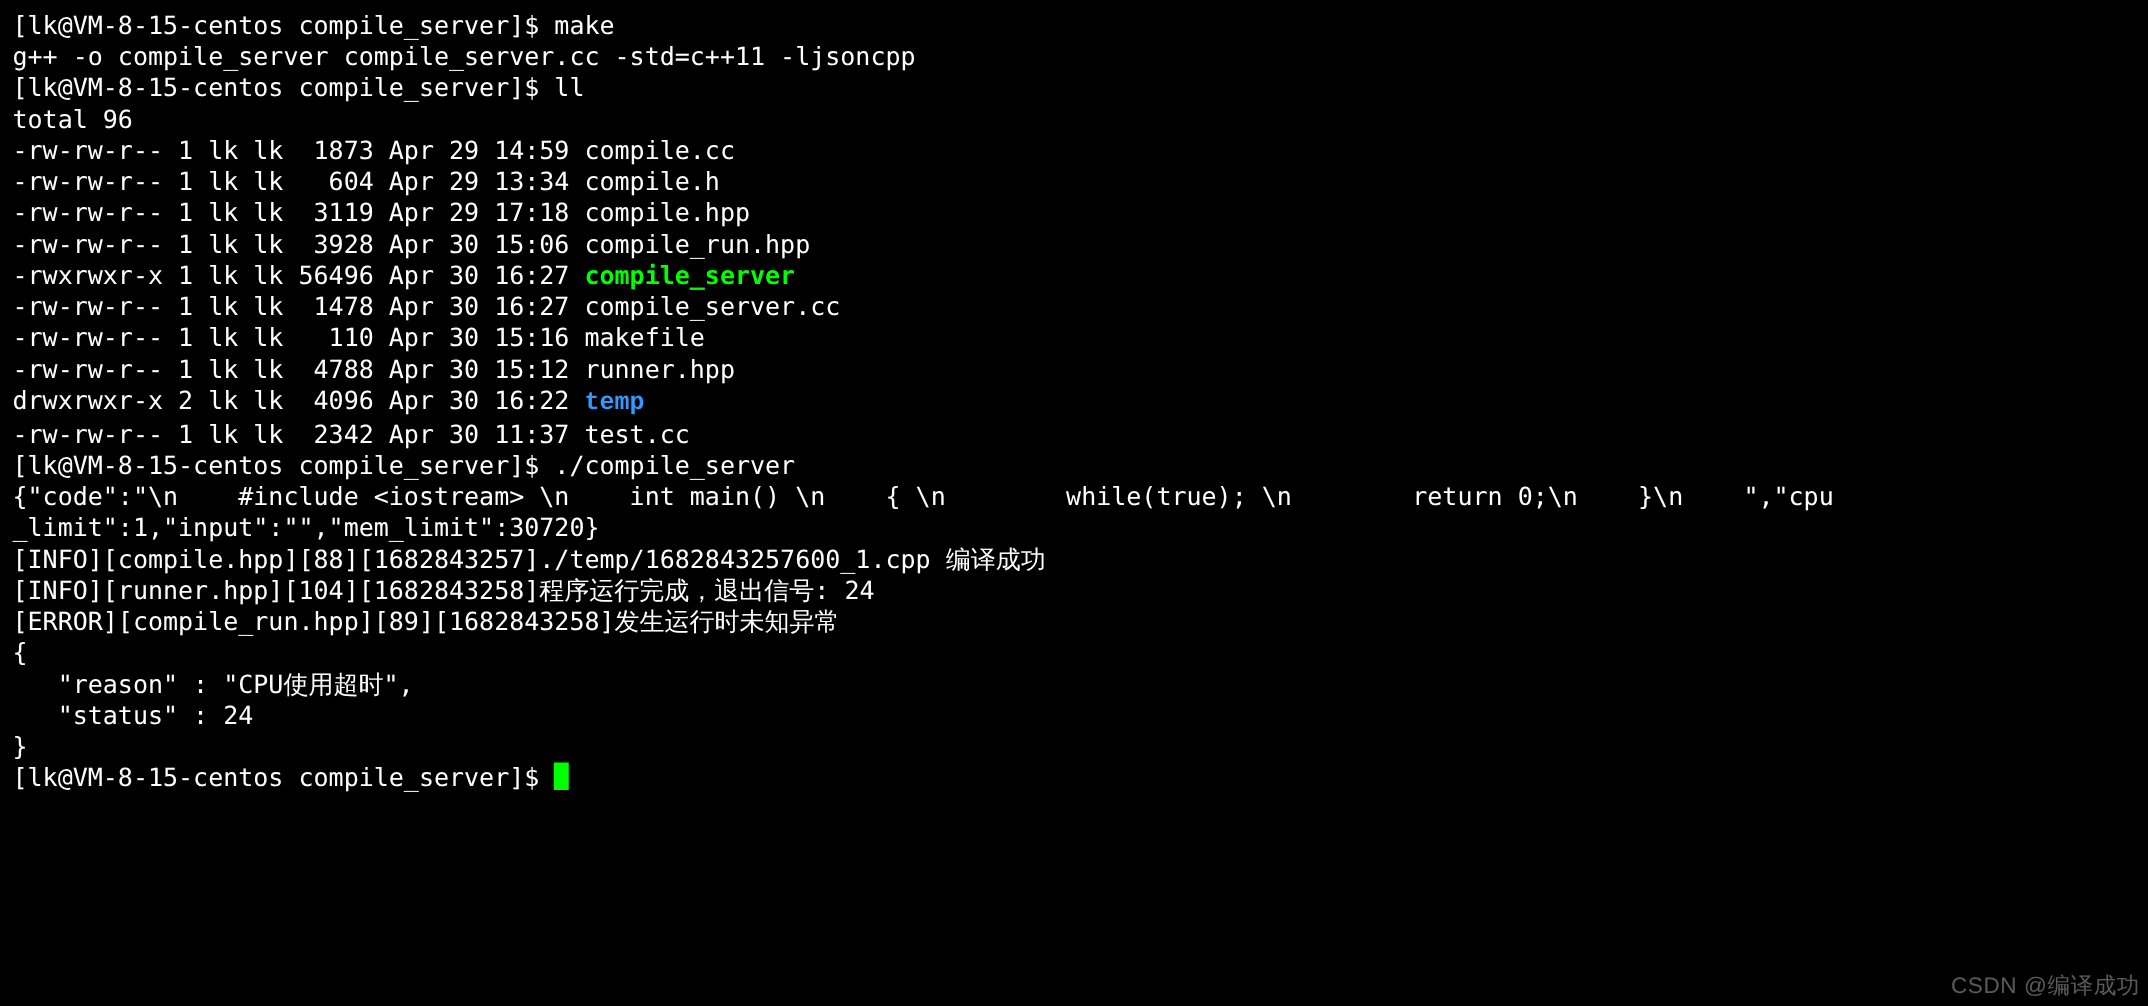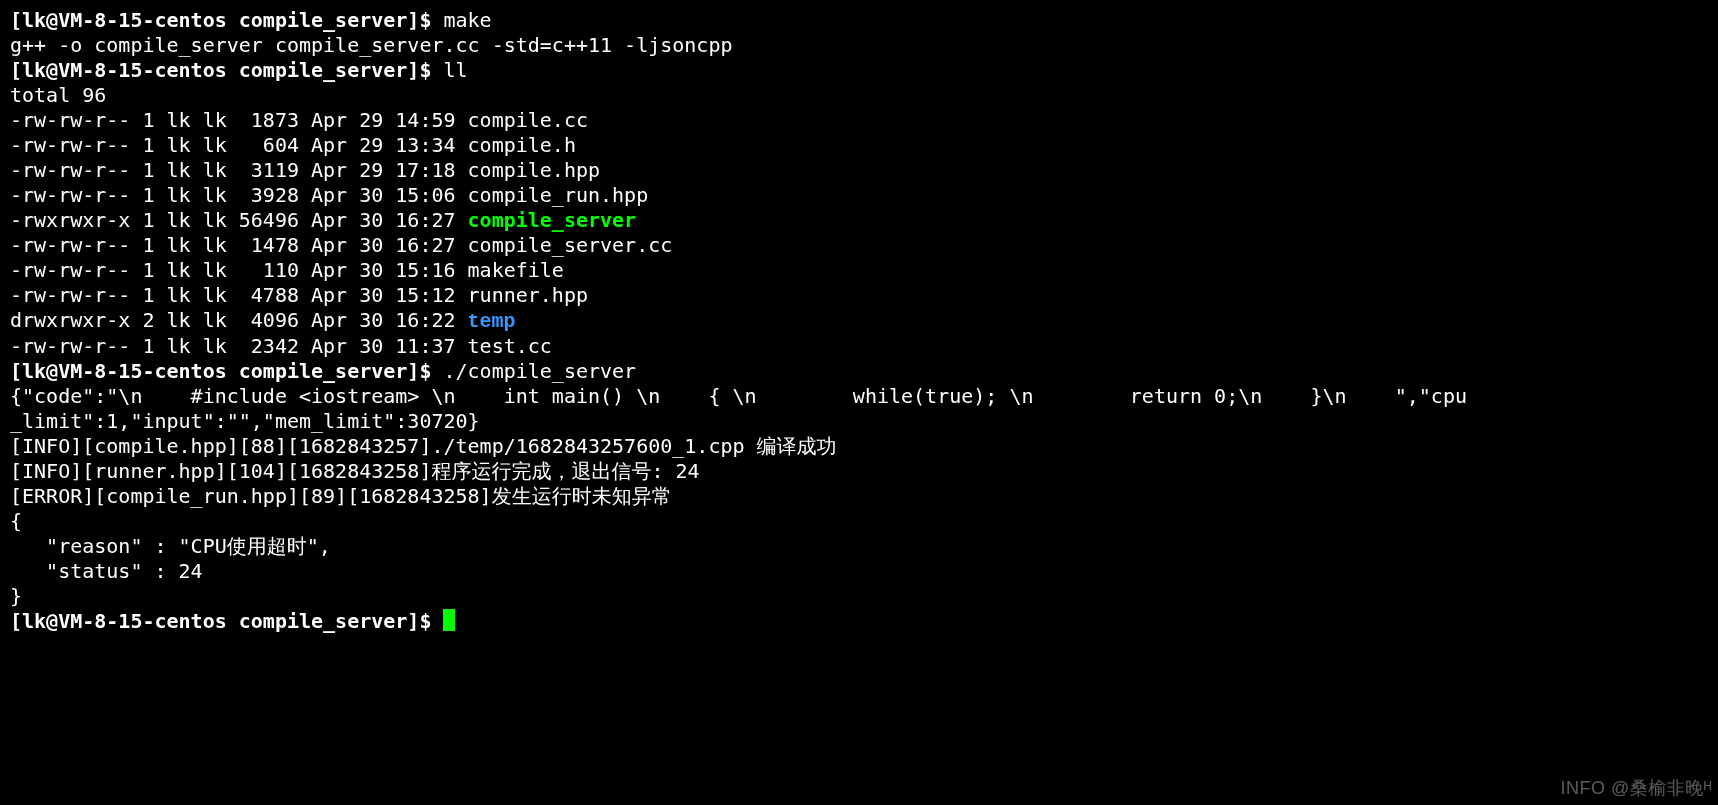--- a/index.html
+++ b/index.html
@@ -13,21 +13,21 @@
     font-size: 20px;
     line-height: 25px;
     overflow: hidden;
     position: relative;
   }
   .terminal {
     padding: 8px 10px 0 10px;
     white-space: pre;
   }
   .row { display: block; }
-  .prompt-user { color: #fff; font-weight: bold; }
+  .prompt-user { color: #fff; font-weight: normal; }
   .green { color: #00ff00; font-weight: bold; }
   .blue  { color: #3399ff; font-weight: bold; font-family: Liberation Mono, monospace; }
   .cursor {
     display: inline-block;
     width: 12px;
     height: 22px;
     background: #00ff00;
     vertical-align: -3px;
   }
   .watermark {
@@ -38,13 +38,13 @@
     color: rgba(255,255,255,0.35);
     font-family: sans-serif;
     letter-spacing: 0.5px;
   }
 </style>
 </head>
 <body>
 
 <div class="terminal" id="term"><span class="row"><span class="prompt-user">[lk@VM-8-15-centos compile_server]$ </span><span>make</span></span><span class="row">g++ -o compile_server compile_server.cc -std=c++11 -ljsoncpp</span><span class="row"><span class="prompt-user">[lk@VM-8-15-centos compile_server]$ </span><span>ll</span></span><span class="row">total 96</span><span class="row">-rw-rw-r-- 1 lk lk  1873 Apr 29 14:59 <span>compile.cc</span></span><span class="row">-rw-rw-r-- 1 lk lk   604 Apr 29 13:34 <span>compile.h</span></span><span class="row">-rw-rw-r-- 1 lk lk  3119 Apr 29 17:18 <span>compile.hpp</span></span><span class="row">-rw-rw-r-- 1 lk lk  3928 Apr 30 15:06 <span>compile_run.hpp</span></span><span class="row">-rwxrwxr-x 1 lk lk 56496 Apr 30 16:27 <span class="green">compile_server</span></span><span class="row">-rw-rw-r-- 1 lk lk  1478 Apr 30 16:27 <span>compile_server.cc</span></span><span class="row">-rw-rw-r-- 1 lk lk   110 Apr 30 15:16 <span>makefile</span></span><span class="row">-rw-rw-r-- 1 lk lk  4788 Apr 30 15:12 <span>runner.hpp</span></span><span class="row">drwxrwxr-x 2 lk lk  4096 Apr 30 16:22 <span class="blue">temp</span></span><span class="row">-rw-rw-r-- 1 lk lk  2342 Apr 30 11:37 <span>test.cc</span></span><span class="row"><span class="prompt-user">[lk@VM-8-15-centos compile_server]$ </span><span>./compile_server</span></span><span class="row">{"code":"\n    #include &lt;iostream&gt; \n    int main() \n    { \n        while(true); \n        return 0;\n    }\n    ","cpu</span><span class="row">_limit":1,"input":"","mem_limit":30720}</span><span class="row"></span><span class="row">[INFO][compile.hpp][88][1682843257]./temp/1682843257600_1.cpp 编译成功</span><span class="row">[INFO][runner.hpp][104][1682843258]程序运行完成，退出信号: 24</span><span class="row">[ERROR][compile_run.hpp][89][1682843258]发生运行时未知异常</span><span class="row">{</span><span class="row">   "reason" : "CPU使用超时",</span><span class="row">   "status" : 24</span><span class="row">}</span><span class="row"></span><span class="row"><span class="prompt-user">[lk@VM-8-15-centos compile_server]$ </span><span class="cursor"></span></span></div>
 
-<div class="watermark">INFO @桑榆非晚ᴴ</div>
+<div class="watermark">CSDN @编译成功</div>
 
 </body></html>

